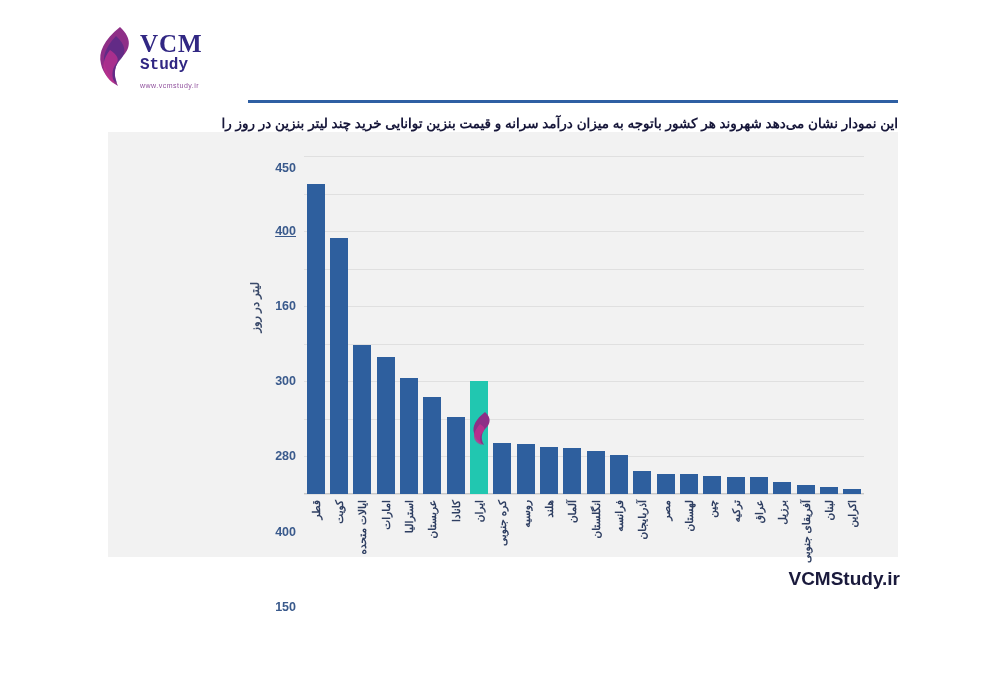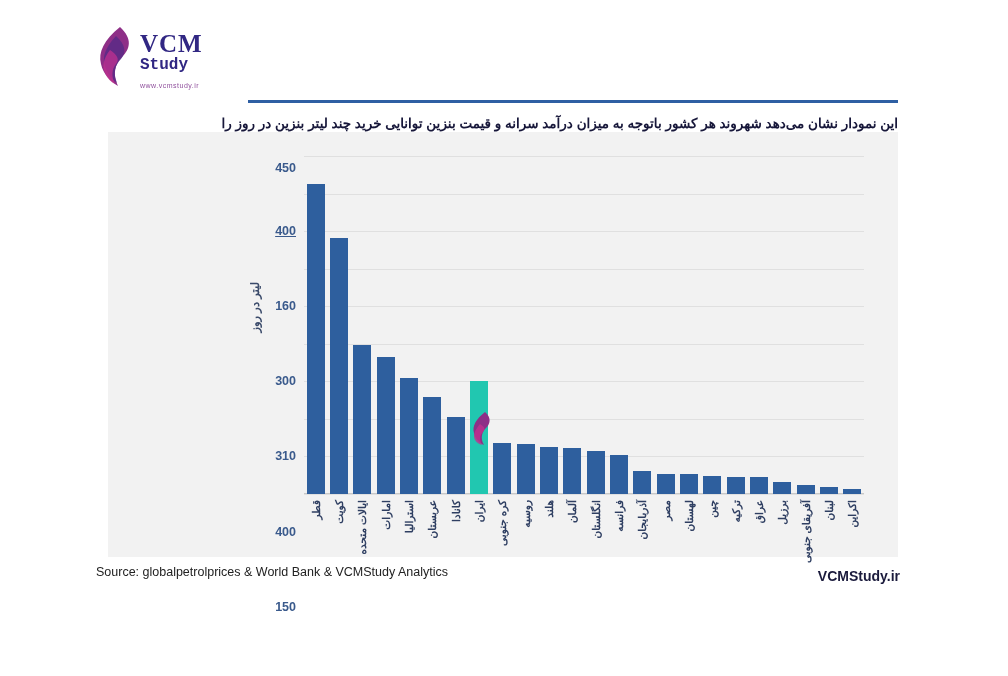--- a/index.html
+++ b/index.html
@@ -197,21 +197,21 @@
     left: 96px;
     top: 565px;
     font-size: 12.5px;
     color: #222;
     direction: ltr;
   }
   #brand {
     position: absolute;
     right: 108px;
     top: 568px;
-    font-size: 14px;
+    font-size: 19px;
     font-weight: bold;
     color: #1a1a3c;
     direction: ltr;
   }
 </style>
 </head>
 <body>
 
 <div id="stage">
 
@@ -242,21 +242,21 @@
           <div class="gridline" style="top: 262.889px;">
             <div class="ytick" style="top: 262.889px;">100</div>
           </div>
           <div class="gridline" style="top: 225.333px;">
             <div class="ytick" style="top: 225.333px;">150</div>
           </div>
           <div class="gridline" style="top: 187.778px;">
             <div class="ytick" style="top: 187.778px;">400</div>
           </div>
           <div class="gridline" style="top: 150.222px;">
-            <div class="ytick" style="top: 150.222px;">310</div>
+            <div class="ytick" style="top: 150.222px;">280</div>
           </div>
           <div class="gridline" style="top: 112.667px; text-align: center;">
             <div class="ytick" style="top: 112.667px;">300</div>
           </div>
           <div class="gridline" style="top: 75.1111px;">
             <div class="ytick" style="top: 75.1111px;">160</div>
           </div>
           <div class="gridline" style="top: 37.5556px;">
             <div class="ytick" style="top: 37.5556px; text-decoration: underline;">400</div>
           </div>
@@ -363,15 +363,14 @@
             <div class="bar-label">لبنان</div>
           </div>
           <div class="bar-slot" style="left: 536.667px; width: 23.3333px;">
             <div class="bar" title="اکراین: 7" style="height: 5.25778px;"></div>
             <div class="bar-label">اکراین</div>
           </div>
         </div>
     </div>
   </div>
 
-  <div id="source">Source:  globalpetrolprices  &amp;  World  Bank  &amp;  VCMStudy  Analytics</div>
   <div id="brand">VCMStudy.ir</div>
 </div>
 
 </body></html>

